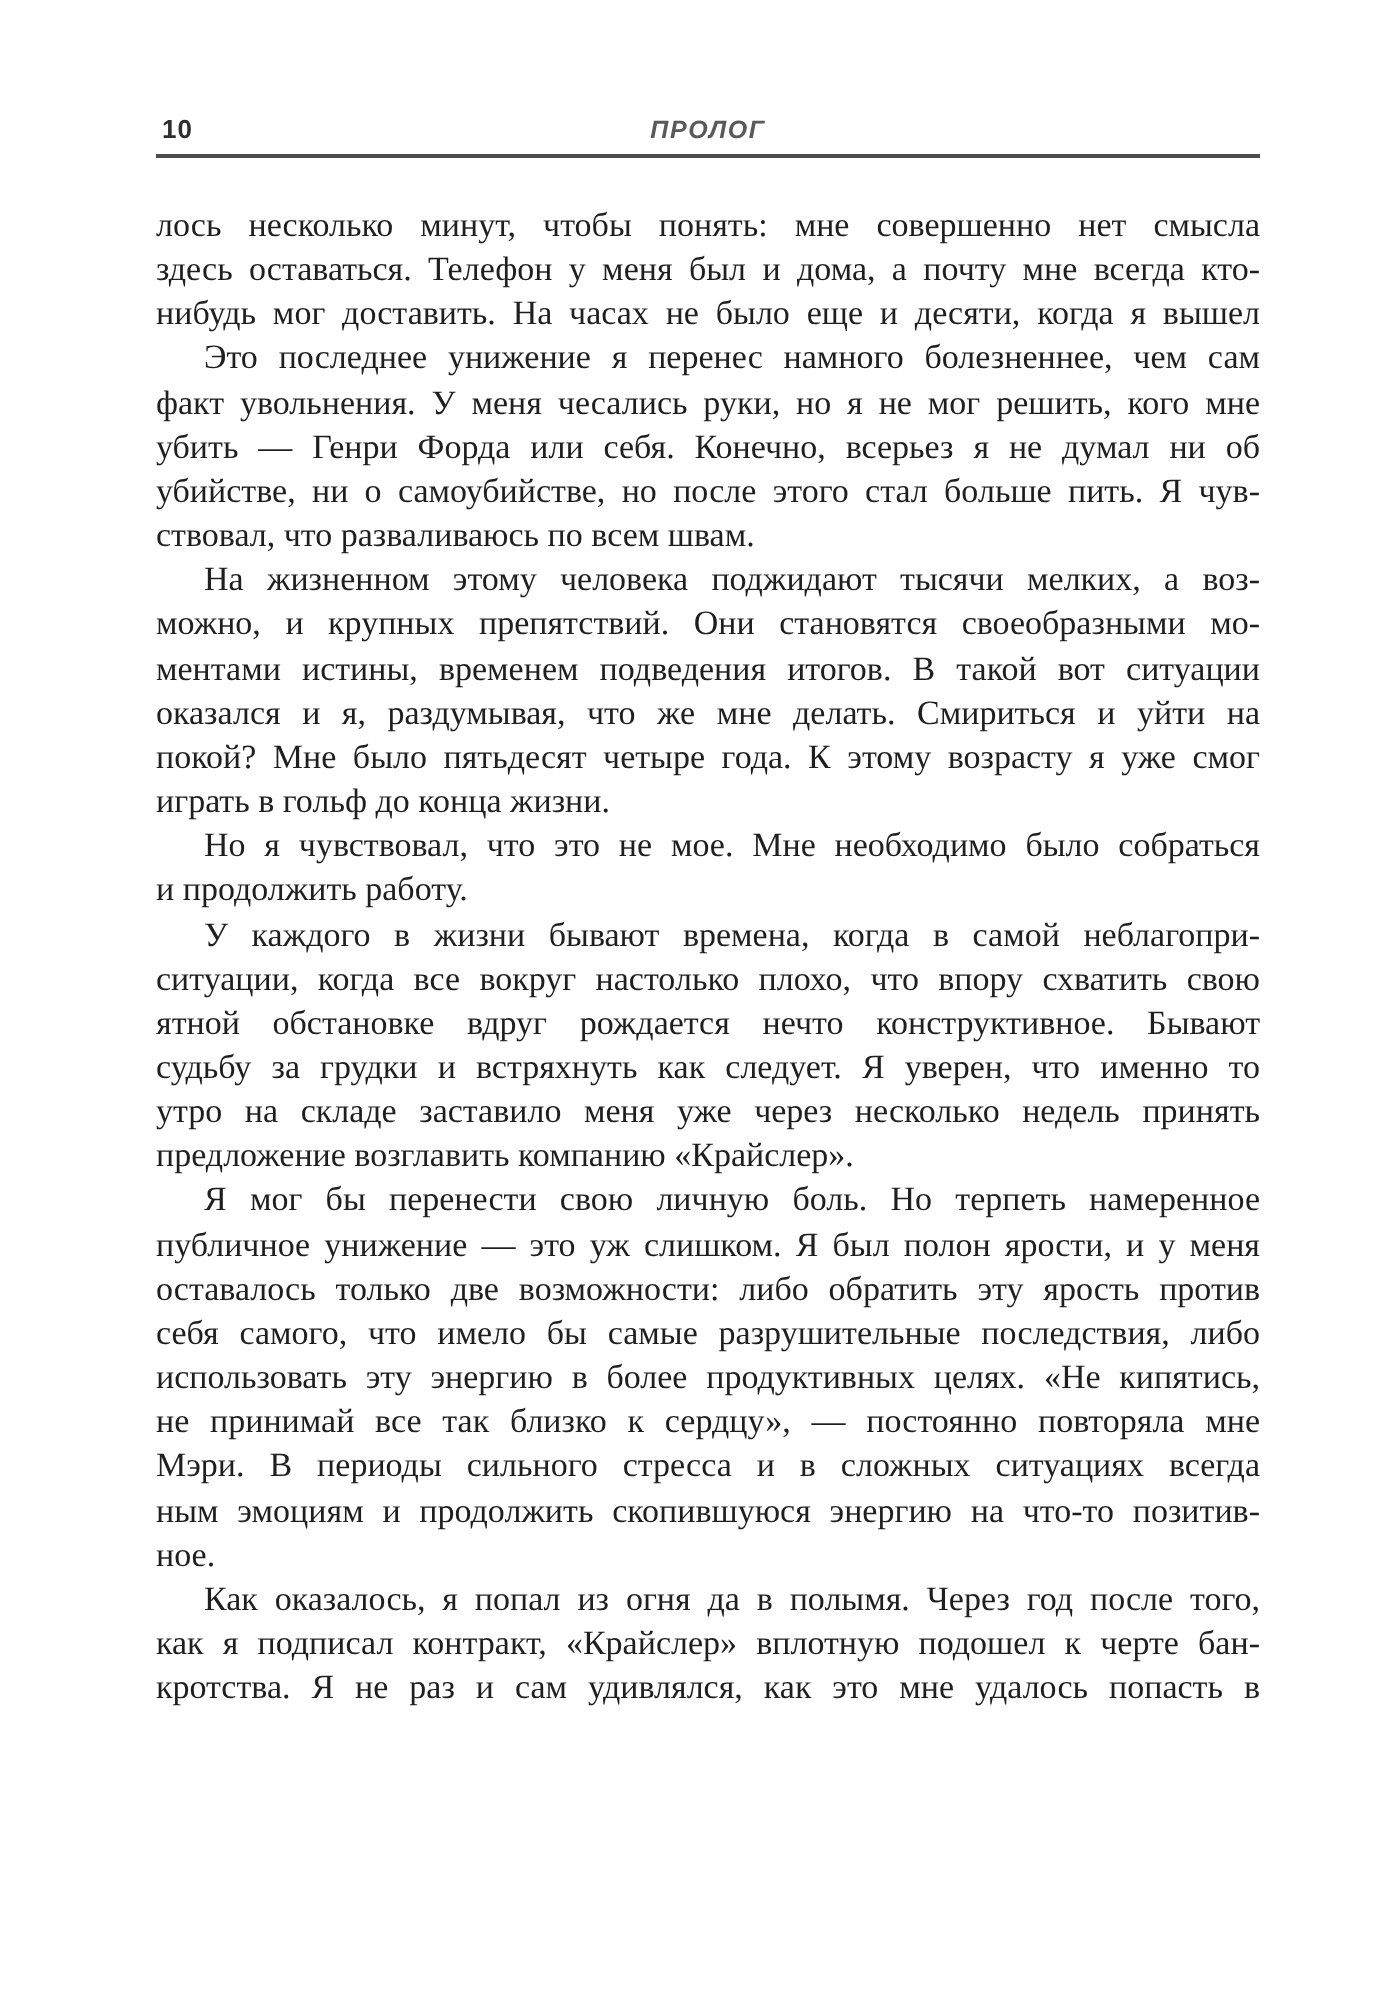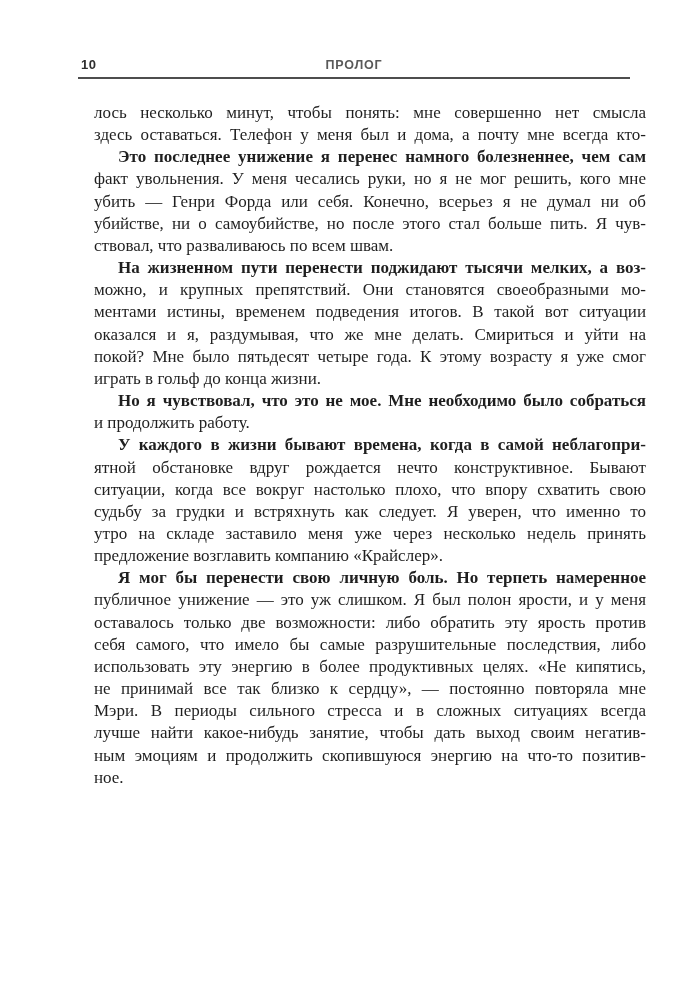--- a/index.html
+++ b/index.html
@@ -44,92 +44,96 @@
     .header-title {
       position: absolute;
       left: 0;
       right: 0;
       top: 2px;
       text-align: center;
       font-size: 12.5px;
       font-weight: 600;
       color: var(--header-text);
       letter-spacing: 0.8px;
+      font-style: italic;
     }
     .body-text {
       position: absolute;
       top: 102px;
       left: 78px;
       width: 552px;
       font-size: 17px;
       color: var(--text);
-      margin-left: 16px;
     }
     .line {
       height: 22.16px;
       line-height: 22.16px;
       text-align: justify;
       text-align-last: justify;
       white-space: normal;
     }
     .line.last {
       text-align-last: left;
     }
     .line.indent {
       text-indent: 24px;
-      font-weight: bold;
     }
   </style>
 </head>
 <body>
 
 <div class="page">
   <header class="header">
     <span class="page-num">10</span>
     <span class="header-title">ПРОЛОГ</span>
   </header>
 
   <main class="body-text">
       <div class="paragraph">
         <div class="line">лось несколько минут, чтобы понять: мне совершенно нет смысла</div>
         <div class="line">здесь оставаться. Телефон у меня был и дома, а почту мне всегда кто-</div>
+        <div class="line">нибудь мог доставить. На часах не было еще и десяти, когда я вышел</div>
       </div>
       <div class="paragraph">
         <div class="line indent">Это последнее унижение я перенес намного болезненнее, чем сам</div>
         <div class="line">факт увольнения. У меня чесались руки, но я не мог решить, кого мне</div>
         <div class="line">убить — Генри Форда или себя. Конечно, всерьез я не думал ни об</div>
         <div class="line">убийстве, ни о самоубийстве, но после этого стал больше пить. Я чув-</div>
         <div class="line last">ствовал, что разваливаюсь по всем швам.</div>
       </div>
       <div class="paragraph">
-        <div class="line indent">На жизненном пути перенести поджидают тысячи мелких, а воз-</div>
+        <div class="line indent">На жизненном этому человека поджидают тысячи мелких, а воз-</div>
         <div class="line">можно, и крупных препятствий. Они становятся своеобразными мо-</div>
         <div class="line">ментами истины, временем подведения итогов. В такой вот ситуации</div>
         <div class="line">оказался и я, раздумывая, что же мне делать. Смириться и уйти на</div>
         <div class="line">покой? Мне было пятьдесят четыре года. К этому возрасту я уже смог</div>
         <div class="line last">играть в гольф до конца жизни.</div>
       </div>
       <div class="paragraph">
         <div class="line indent">Но я чувствовал, что это не мое. Мне необходимо было собраться</div>
         <div class="line last">и продолжить работу.</div>
       </div>
       <div class="paragraph">
         <div class="line indent">У каждого в жизни бывают времена, когда в самой неблагопри-</div>
+        <div class="line">ситуации, когда все вокруг настолько плохо, что впору схватить свою</div>
         <div class="line">ятной обстановке вдруг рождается нечто конструктивное. Бывают</div>
-        <div class="line">ситуации, когда все вокруг настолько плохо, что впору схватить свою</div>
         <div class="line">судьбу за грудки и встряхнуть как следует. Я уверен, что именно то</div>
         <div class="line">утро на складе заставило меня уже через несколько недель принять</div>
         <div class="line last">предложение возглавить компанию «Крайслер».</div>
       </div>
       <div class="paragraph">
         <div class="line indent">Я мог бы перенести свою личную боль. Но терпеть намеренное</div>
         <div class="line">публичное унижение — это уж слишком. Я был полон ярости, и у меня</div>
         <div class="line">оставалось только две возможности: либо обратить эту ярость против</div>
         <div class="line">себя самого, что имело бы самые разрушительные последствия, либо</div>
         <div class="line">использовать эту энергию в более продуктивных целях. «Не кипятись,</div>
         <div class="line">не принимай все так близко к сердцу», — постоянно повторяла мне</div>
         <div class="line">Мэри. В периоды сильного стресса и в сложных ситуациях всегда</div>
-        <div class="line">лучше найти какое-нибудь занятие, чтобы дать выход своим негатив-</div>
         <div class="line">ным эмоциям и продолжить скопившуюся энергию на что-то позитив-</div>
         <div class="line last">ное.</div>
+      </div>
+      <div class="paragraph">
+        <div class="line indent">Как оказалось, я попал из огня да в полымя. Через год после того,</div>
+        <div class="line">как я подписал контракт, «Крайслер» вплотную подошел к черте бан-</div>
+        <div class="line">кротства. Я не раз и сам удивлялся, как это мне удалось попасть в</div>
       </div>
     </main>
 </div>
 
 </body></html>

